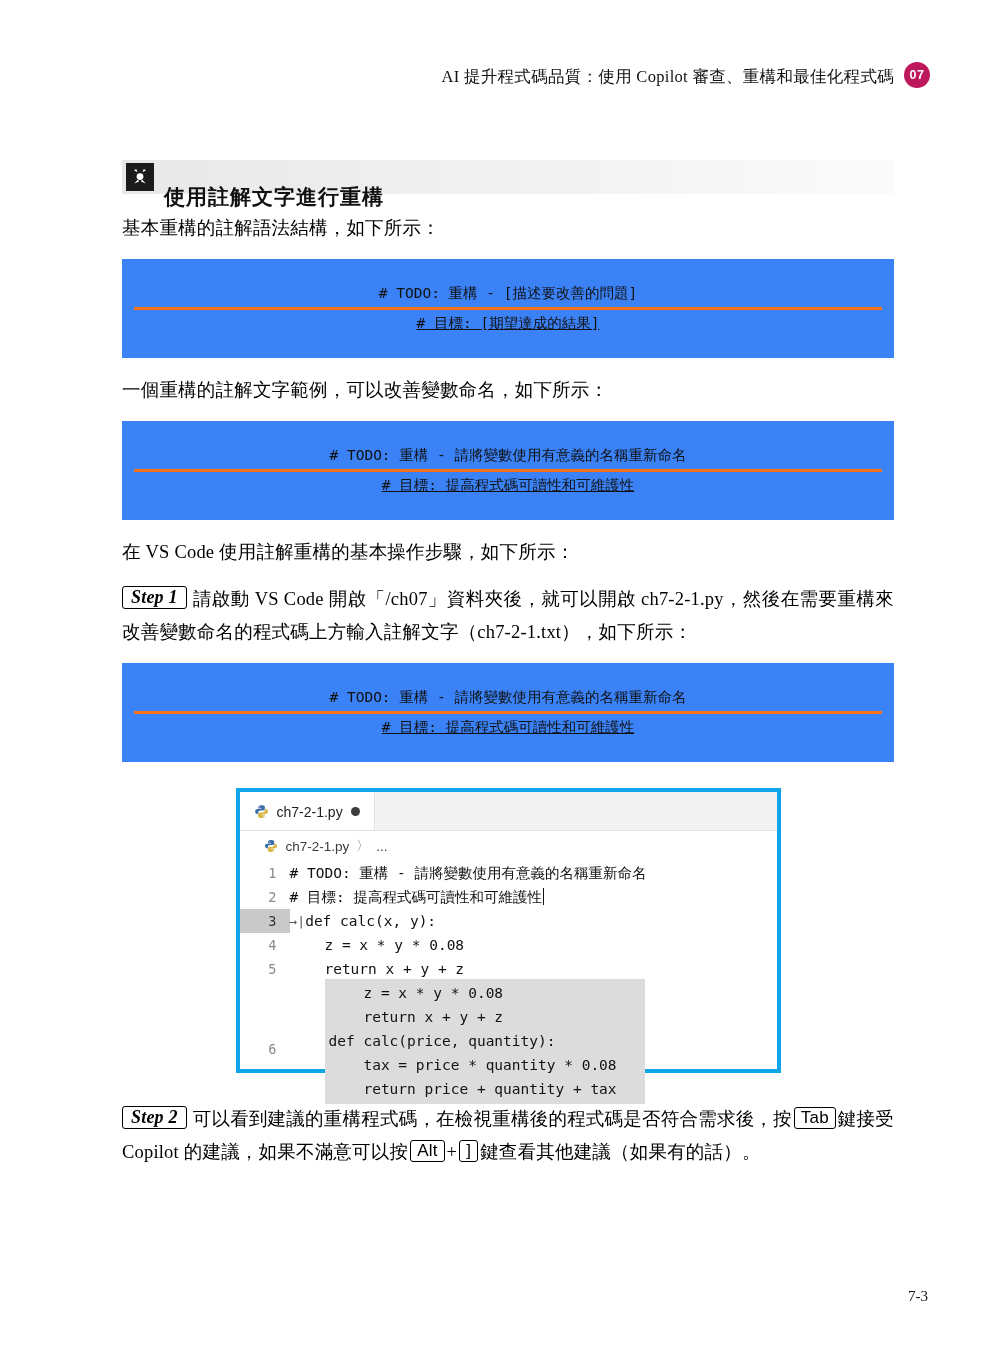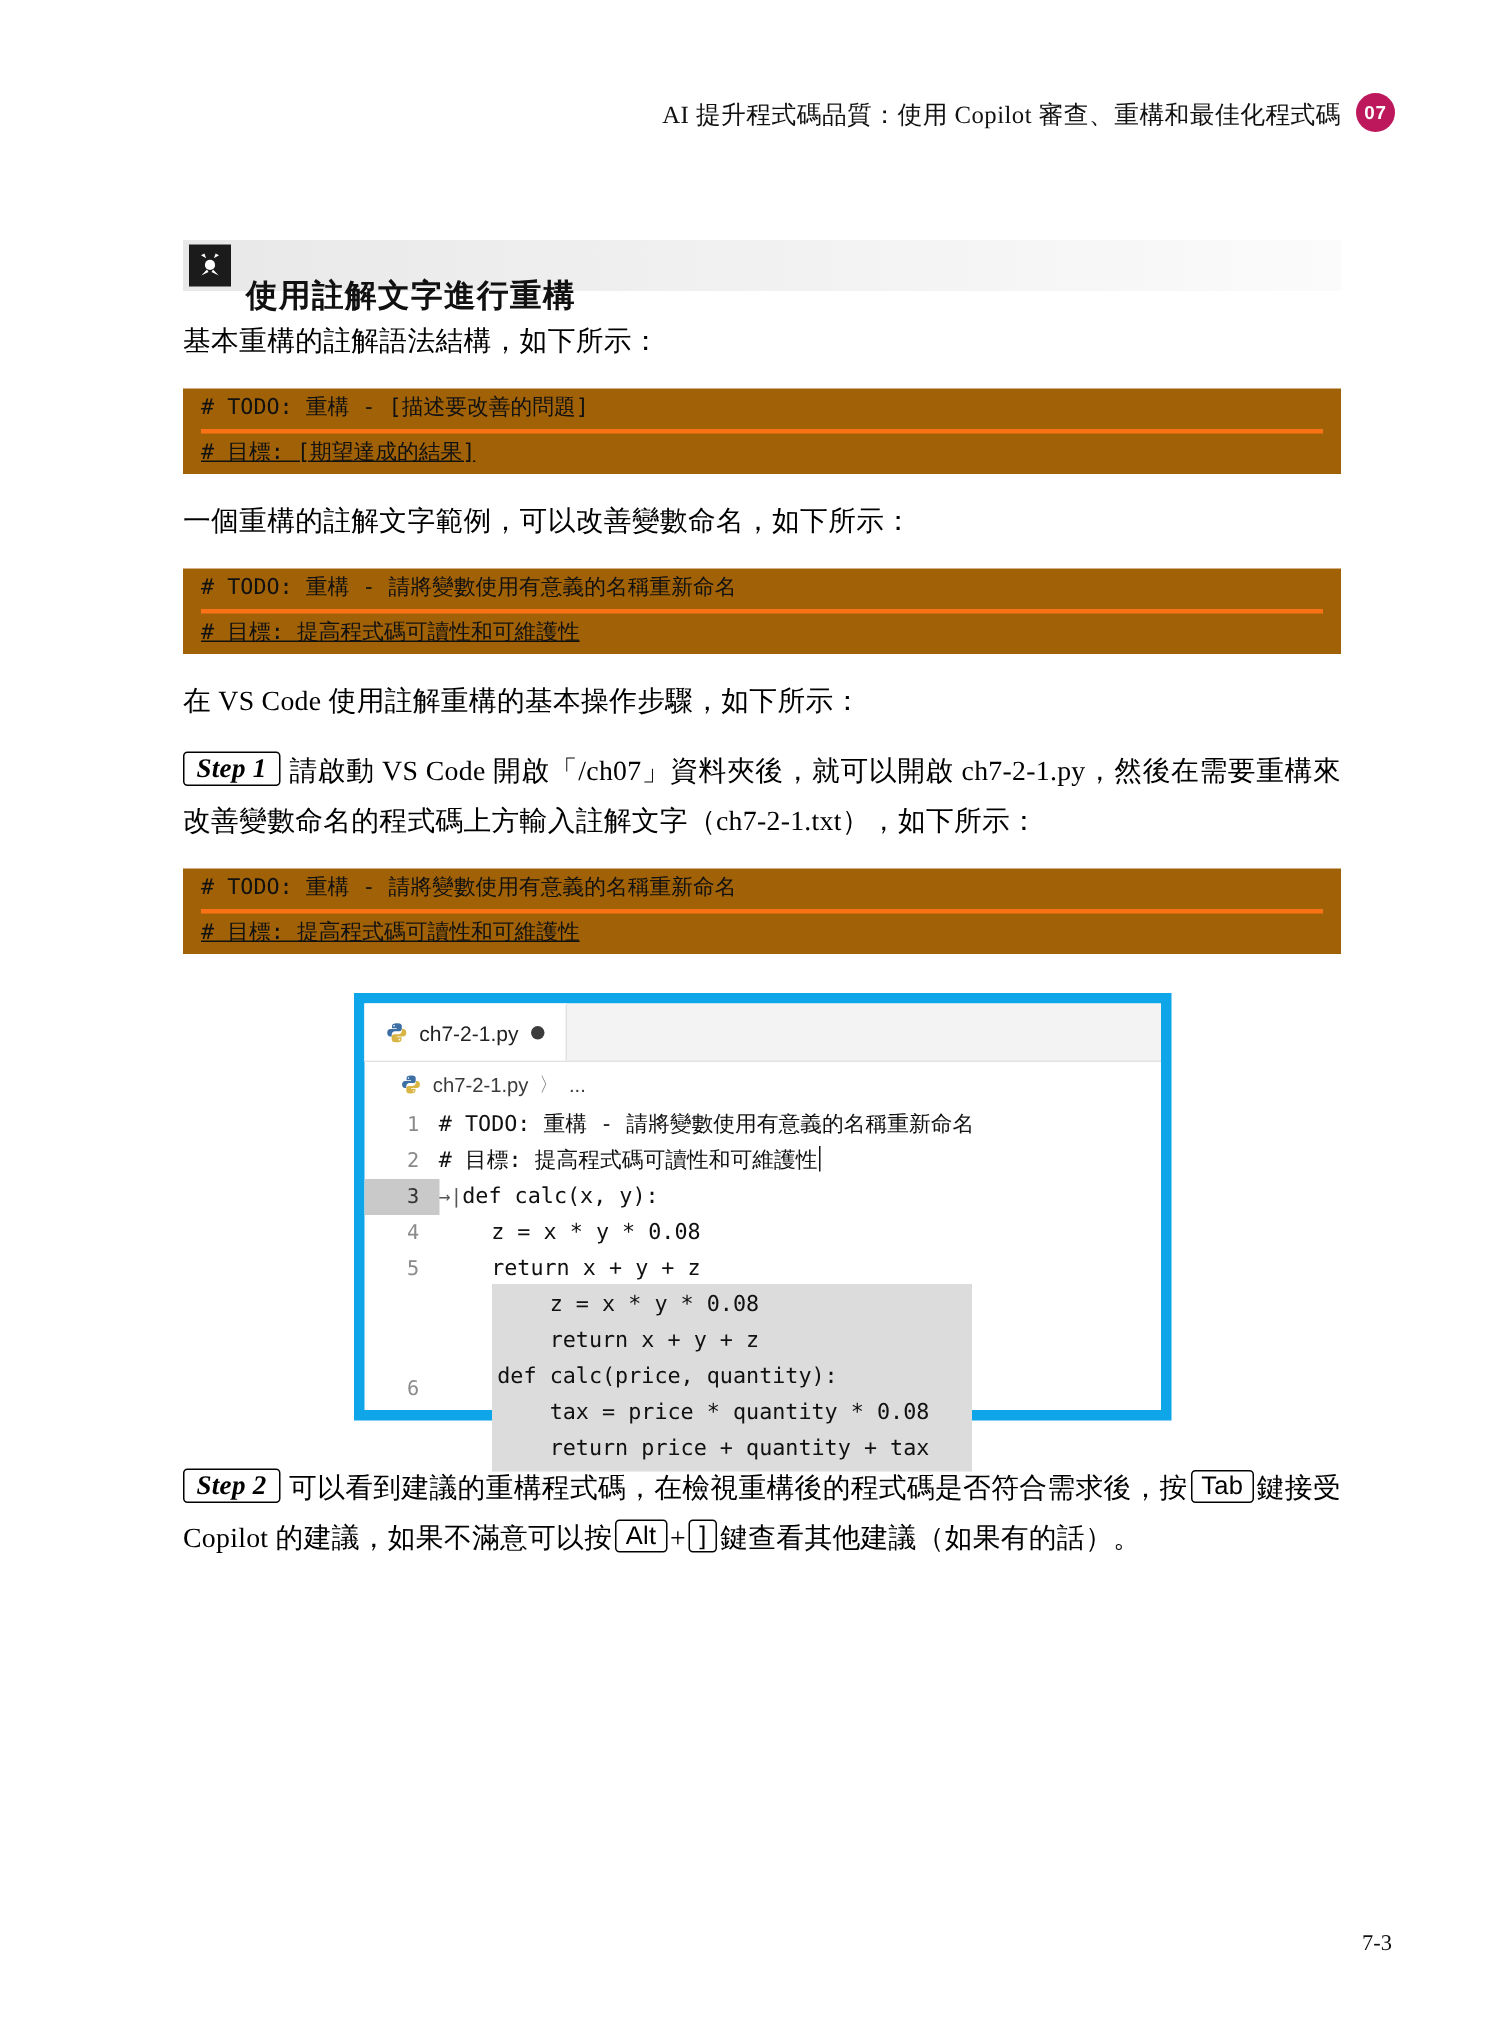--- a/index.html
+++ b/index.html
@@ -88,23 +88,24 @@
   p.body {
     font-size: 18.5px;
     line-height: 33px;
     margin: 14px 0 14px 0;
     letter-spacing: 0.2px;
     text-align: justify;
   }
 
   
   .code-block {
-    background: #a16207;
-    padding: 0 12px;
+    background: #3b82f6;
+    padding: 21px 12px;
     margin: 10px 0 16px 0;
+    text-align: center;
   }
   .code-block .line {
     font-family: "DejaVu Sans Mono", monospace;
     font-size: 14.5px;
     line-height: 27px;
     white-space: pre;
     color: #111;
   }
   .code-block .line + .line {
     border-top: 3px solid #f97316;
@@ -137,21 +138,21 @@
     margin: 0 2px;
     vertical-align: 2px;
     white-space: nowrap;
   }
 
   
   .editor {
     position: relative;
     width: 545px;
     margin: 26px auto 0 auto;
-    border: 7px solid #0ea5e9;
+    border: 4px solid #0ea5e9;
     background: #ffffff;
     height: 285px;
     box-sizing: border-box;
   }
   .editor-tabbar {
     height: 38px;
     background: #f3f3f3;
     border-bottom: 1px solid #e2e2e2;
     display: flex;
     align-items: stretch;

